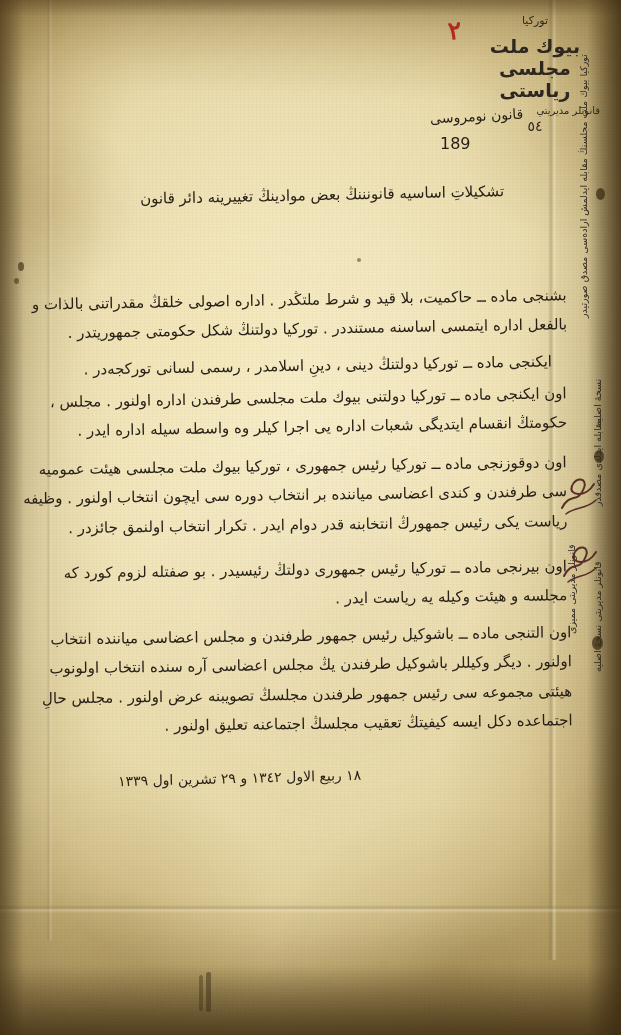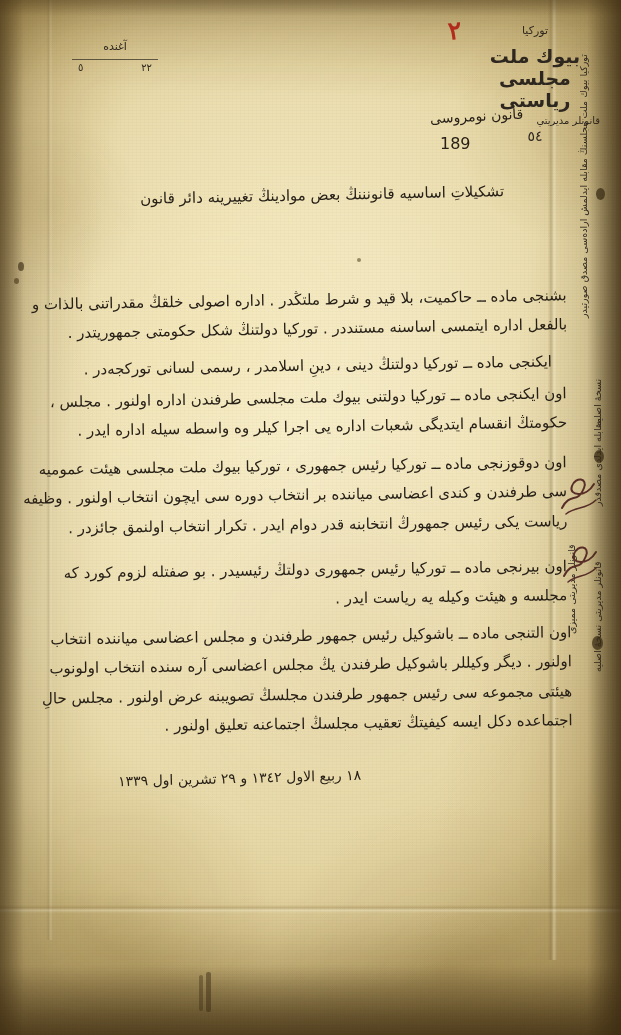--- a/index.html
+++ b/index.html
@@ -174,35 +174,27 @@
   <div class="speck" style="left:14px;  top:278px; width:5px;  height:6px;  background:#4a3b22; opacity:.6;"></div>
   <div class="speck" style="left:596px; top:188px; width:9px;  height:12px; background:#3d3119; opacity:.75;"></div>
   <div class="speck" style="left:594px; top:450px; width:10px; height:13px; background:#3d3119; opacity:.75;"></div>
   <div class="speck" style="left:592px; top:636px; width:11px; height:14px; background:#3d3119; opacity:.75;"></div>
   <div class="speck" style="left:357px; top:258px; width:4px;  height:4px;  background:#5a4a2c; opacity:.6;"></div>
   <div class="speck" style="left:206px; top:972px; width:5px;  height:40px; background:#4a3c22; opacity:.55; border-radius:2px;"></div>
   <div class="speck" style="left:199px; top:975px; width:4px;  height:36px; background:#4a3c22; opacity:.45; border-radius:2px;"></div>
 
   <div class="red-num" style="left:448px; top:16px;">٢</div>
 
-  <div class="masthead" style="left:470px; top:24px; width:130px;">
+  <div class="masthead" style="left:470px; top:14px; width:130px;">
     <div class="l1">تورکیا</div>
     <div class="l2" style="margin-top:8px;">بیوك ملت مجلسی ریاستی</div>
     <div class="l3" style="margin-top:4px;">قانونلر مديريتي</div>
     <div class="l4" style="margin-top:2px;">٥٤</div>
   </div>
 
-  <div class="tl-box">
-    <div class="lbl">آغنده</div>
-    <div class="rule"></div>
-    <div class="sub">
-      <span>٢٢</span>
-      <span>٥</span>
-    </div>
-  </div>
 
   <div class="small-head" style="left:430px; top:108px; transform:rotate(-3deg);">قانون نومروسی</div>
   <div class="small-head" style="left:440px; top:134px; font-size:16px;">189</div>
 
   <div class="title-line" style="left:140px; top:186px; transform:rotate(-1.2deg);">تشکیلاتِ اساسیه قانونننڭ بعض موادینڭ تغییرینه دائر قانون</div>
 
   <div class="body-line" style="left:22px; top:286px; width:545px; white-space:normal; line-height:1.95; text-align:right; font-size:15px; transform:rotate(-1deg);">بشنجی ماده ــ حاکمیت، بلا قید و شرط ملتڭدر . اداره اصولی خلقڭ مقدراتنی بالذات و بالفعل اداره ایتمسی اساسنه مستنددر . تورکیا دولتنڭ شکل حکومتی جمهوریتدر .</div>
 
   <div class="body-line" style="left:22px; top:352px; width:530px; white-space:normal; line-height:1.9; text-align:right; font-size:15px; transform:rotate(-1deg);">ایکنجی ماده ــ تورکیا دولتنڭ دینی ، دینِ اسلامدر ، رسمی لسانی تورکجەدر .</div>
 

